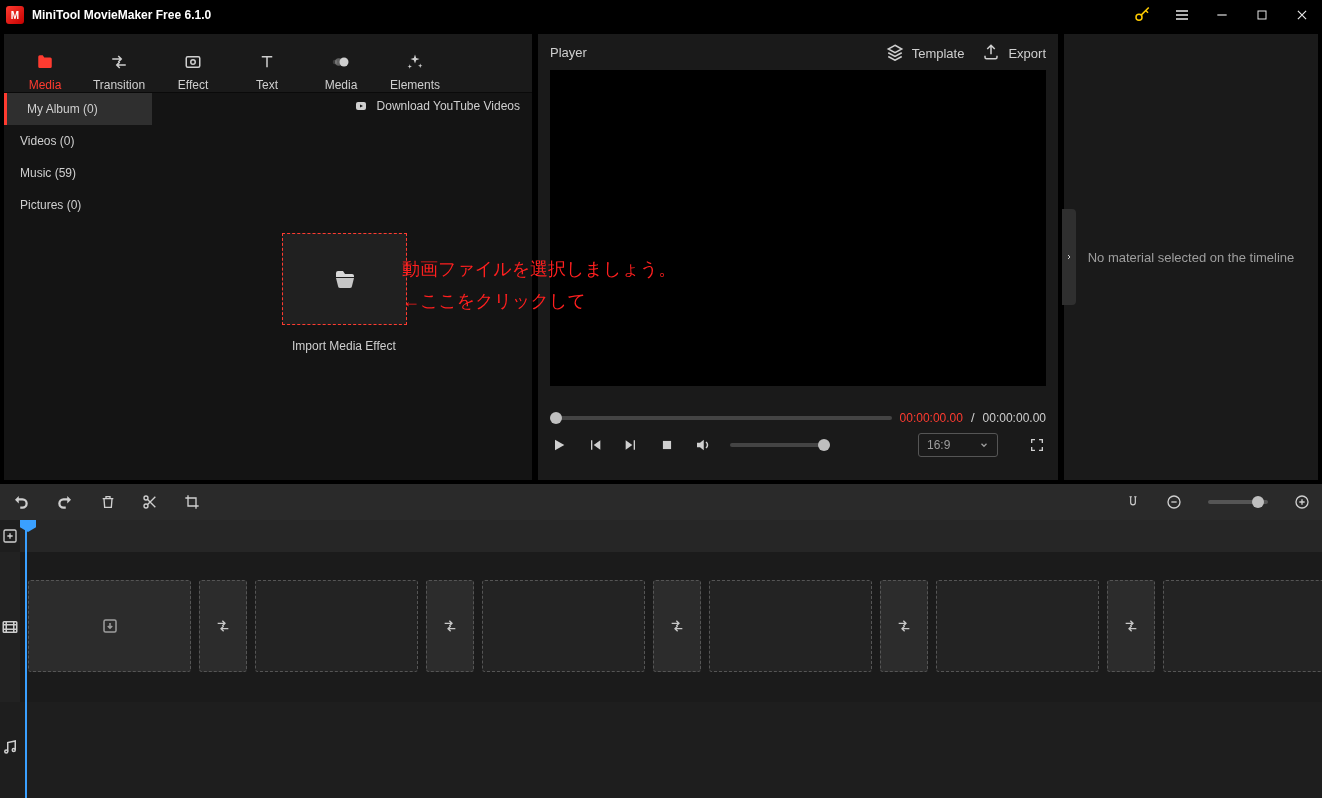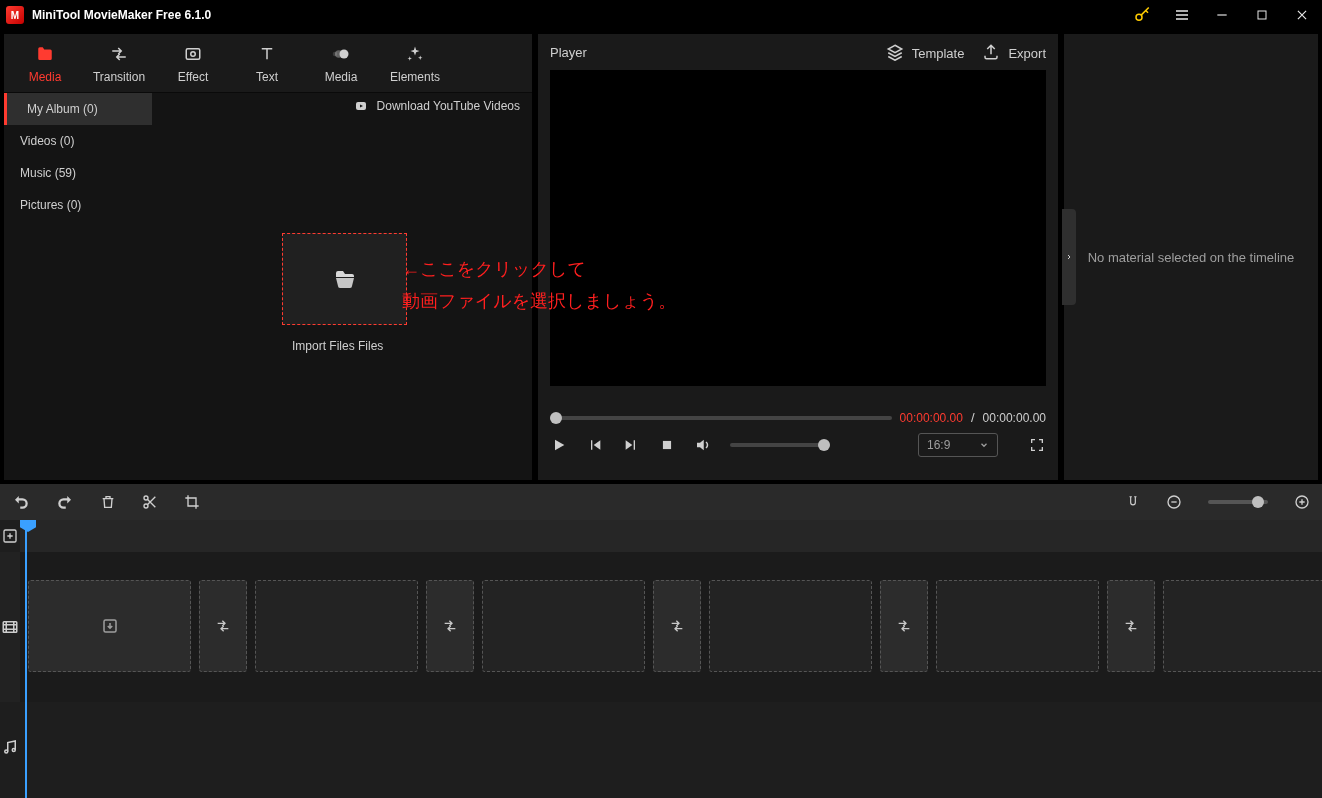--- a/index.html
+++ b/index.html
@@ -54,21 +54,21 @@
 
   
   .upper { display:flex; height:450px; gap:6px; padding:4px 4px 0 4px;}
 
   .panel { background: var(--bg1); border-radius:0; display:flex; flex-direction:column; }
   .panel.media { width:528px; }
   .panel.player { width:520px; }
   .panel.inspect { flex:1; position:relative; }
 
   
-  .tooltabs { height:58px; display:flex; align-items:center; padding:2px 4px 0 4px;}
+  .tooltabs { height:58px; display:flex; align-items:flex-end; padding:2px 4px 0 4px;}
   .tooltab {
     width:74px; display:flex; flex-direction:column; align-items:center; justify-content:center;
     gap:6px; color:var(--fg1); font-size:12px; cursor:pointer;
   }
   .tooltab.active { color: var(--accent); }
   .tooltab .ico { height:20px; display:flex; align-items:center; justify-content:center;}
   .media-body { display:flex; flex:1; background: #141414; border-top:1px solid #0a0a0a;}
   .sidelist { width:148px; display:flex; flex-direction:column; }
   .side-item {
     height:32px; display:flex; align-items:center; padding-left:16px;
@@ -277,25 +277,25 @@
           </div>
 
           <div class="importbox">
             <span>
               <svg width="28" height="24" viewBox="0 0 24 24" fill="#d8d8d8">
                   <path d="M3 6a2 2 0 0 1 2-2h5l2 3h7a2 2 0 0 1 2 2v1H3V6z"></path>
                   <path d="M3 11h18l-2 8a2 2 0 0 1-2 2H7a2 2 0 0 1-2-2l-2-8z" opacity=".9"></path>
                 </svg>
             </span>
           </div>
-          <div class="import-label">Import Files Files</div>
+          <div class="import-label">Import Media Effect</div>
 
           <div class="annot">
+            <div>動画ファイルを選択しましょう。</div>
             <div>←ここをクリックして</div>
-            <div>動画ファイルを選択しましょう。</div>
           </div>
         </div>
       </div>
     </div>
 
     <div class="panel player">
       <div class="player-head">
         <span>Player</span>
         <div class="spacer"></div>
         <div class="phead-btn">

